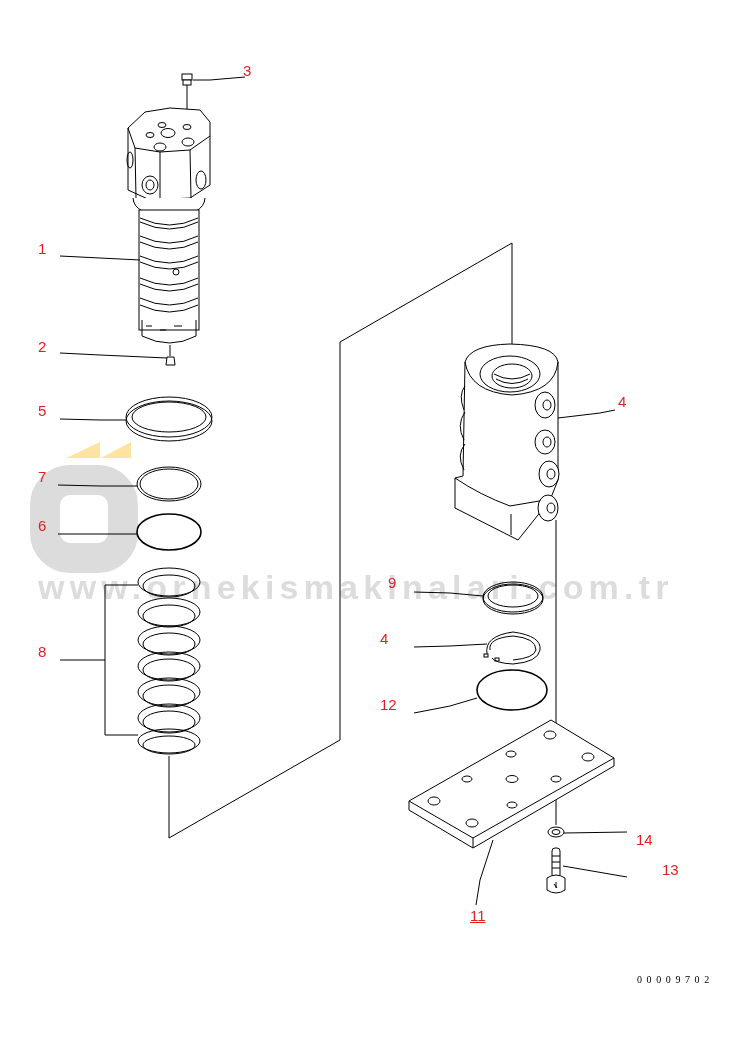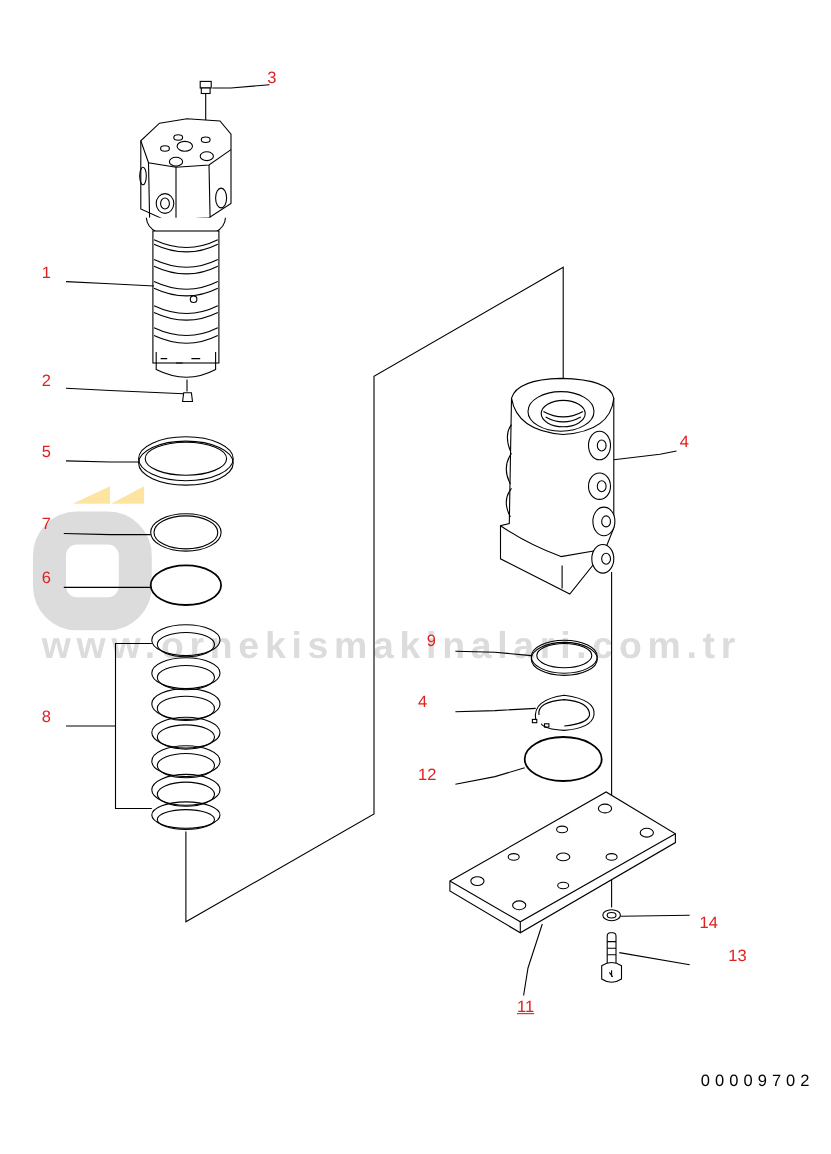--- a/index.html
+++ b/index.html
@@ -7,22 +7,22 @@
          font-family: "Liberation Sans", sans-serif; }
   .canvas { position: absolute; left: 0; top: 0; width: 755px; height: 1049px; }
   .callout { position: absolute; color: #e02020; font-size: 15px;
              font-family: "Liberation Sans", sans-serif; line-height: 1; }
   .wm-big { position: absolute; left: 30px; top: 455px; font-size: 148px; font-weight: bold;
             color: #dcdcdc; letter-spacing: 6px; line-height: 1;
             font-family: "Liberation Sans", sans-serif; }
   .wm-url { position: absolute; left: 38px; top: 570px; font-size: 34px; font-weight: bold;
             color: #dcdcdc; letter-spacing: 5.2px; line-height: 1;
             font-family: "Liberation Sans", sans-serif; }
-  .drawing-no { position: absolute; left: 637px; top: 974px; font-size: 15px; color: #000;
-                letter-spacing: 4.6px; font-family: Liberation Sans, sans-serif; }
+  .drawing-no { position: absolute; left: 637px; top: 974px; font-size: 10px; color: #000;
+                letter-spacing: 4.6px; font-family: Liberation Serif, serif; }
   svg { position: absolute; left: 0; top: 0; }
 </style>
 </head>
 <body>
 
 <div class="canvas">
 
   <div>
     <svg width="755" height="1049">
       <polygon points="66,458 100,458 100,442" fill="#fde4a0"></polygon>

